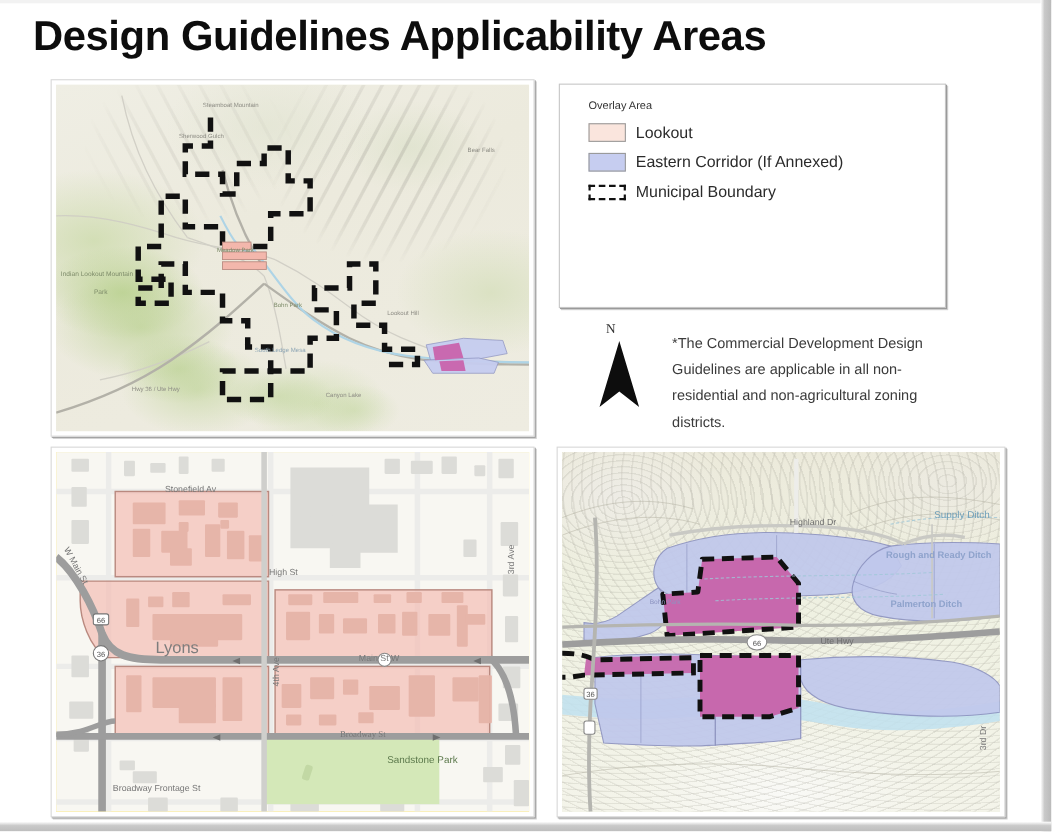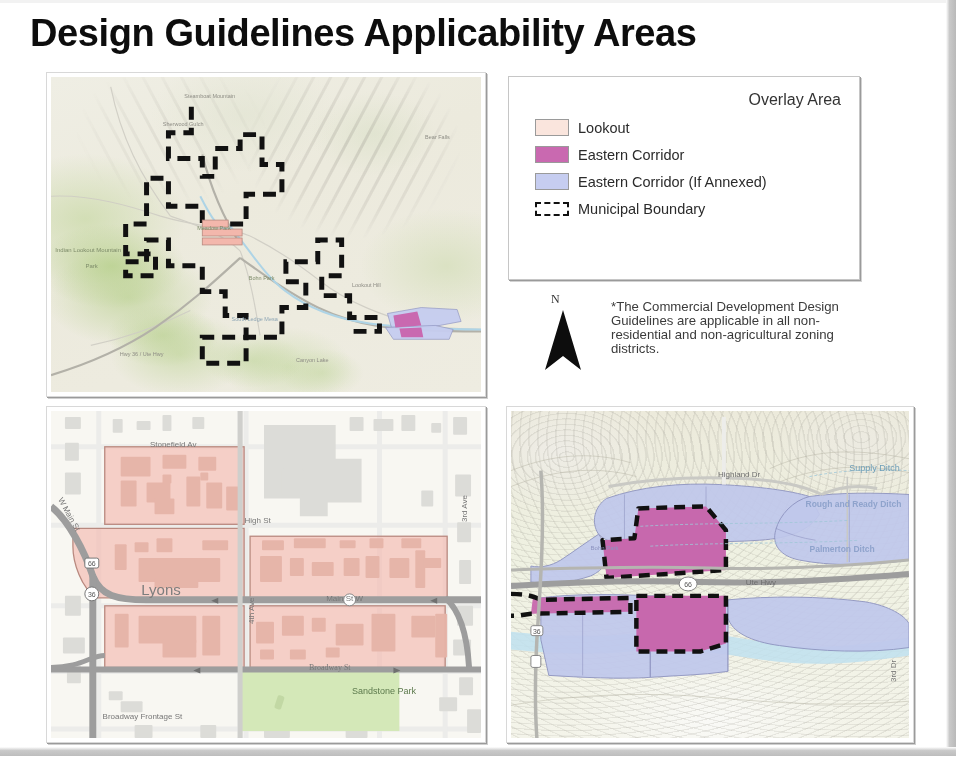--- a/index.html
+++ b/index.html
@@ -159,21 +159,21 @@
     background: #ffffff;
     border: 1px solid #c6c6c6;
     box-shadow: 1px 1px 0 0 #9a9a9a, 2px 2px 0 0 #d2d2d2;
     padding: 14px 18px 0 26px;
   }
   #legend-title {
     font-size: 16.5px; font-weight: bold; color: #141414;
     letter-spacing: -0.2px; margin: 4px 0 5px 0;
   }
   #legend-sub {
-    font-size: 16px; color: #333; margin: 0 0 5px 0; text-align: right;
+    font-size: 10px; color: #333; margin: 0 0 5px 0;
   }
   .legend-row {
     display: flex; align-items: center;
     height: 27px;
   }
   .swatch {
     width: 34px; height: 17px;
     border: 1px solid #9a9a9a;
     margin-right: 9px;
     flex: none;
@@ -191,21 +191,21 @@
   #north { position: absolute; left: 540px; top: 292px; width: 60px; height: 86px; }
   #north-n {
     position: absolute; left: 11px; top: 0;
     font-size: 12px; color: #333;
     font-family: "Liberation Serif", serif;
   }
   #north-arrow { position: absolute; left: 0; top: 18px; }
   #note {
     position: absolute;
     left: 611px; top: 300px; width: 258px;
-    font-size: 13.2px; line-height: 14px;
+    font-size: 13.2px; line-height: 24px;
     color: #3b3b3b;
   }
 </style>
 </head>
 <body>
 
 <div id="page">
 
   <div id="edge-top"></div>
   <div id="edge-right"></div>
@@ -279,24 +279,20 @@
   </div>
 
   <div id="legend">
     <div id="legend-sub">Overlay Area</div>
 
     <div class="legend-row">
       <span class="swatch" style="background:#fae5dd;"></span>
       <span class="legend-label">Lookout</span>
     </div>
 
-    <div class="legend-row">
-      <span class="swatch" style="background:#c969b0;"></span>
-      <span class="legend-label">Eastern Corridor</span>
-    </div>
 
     <div class="legend-row">
       <span class="swatch" style="background:#c6cdf0;"></span>
       <span class="legend-label">Eastern Corridor (If Annexed)</span>
     </div>
 
     <div class="legend-row">
       <span class="swatch-dashed"></span>
       <span class="legend-label">Municipal Boundary</span>
     </div>

